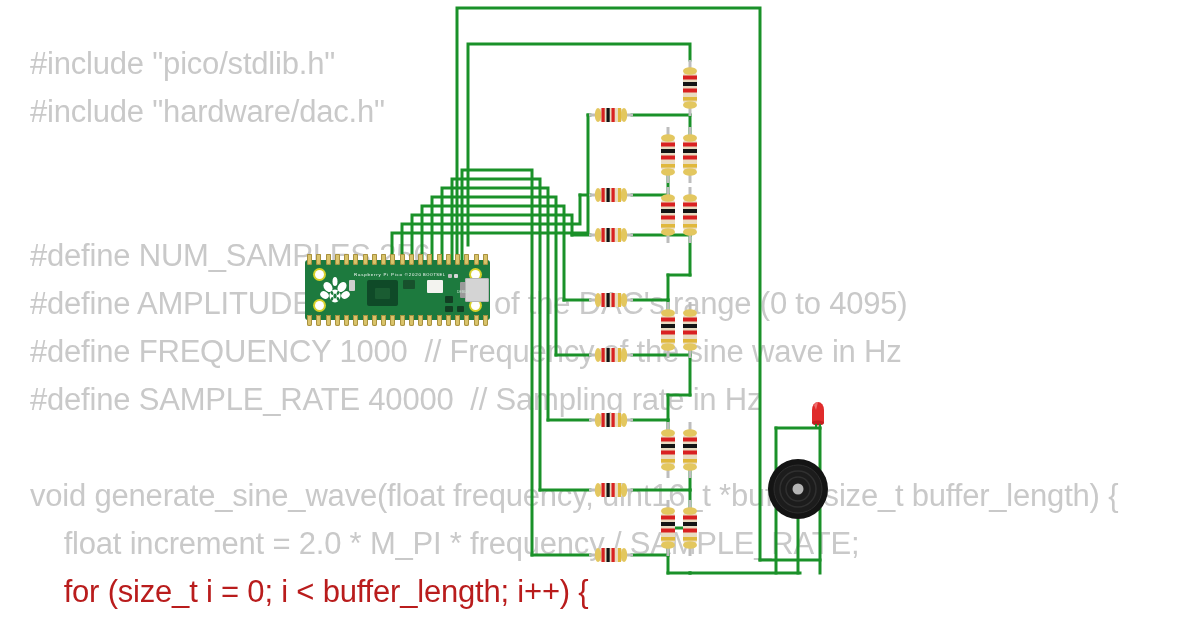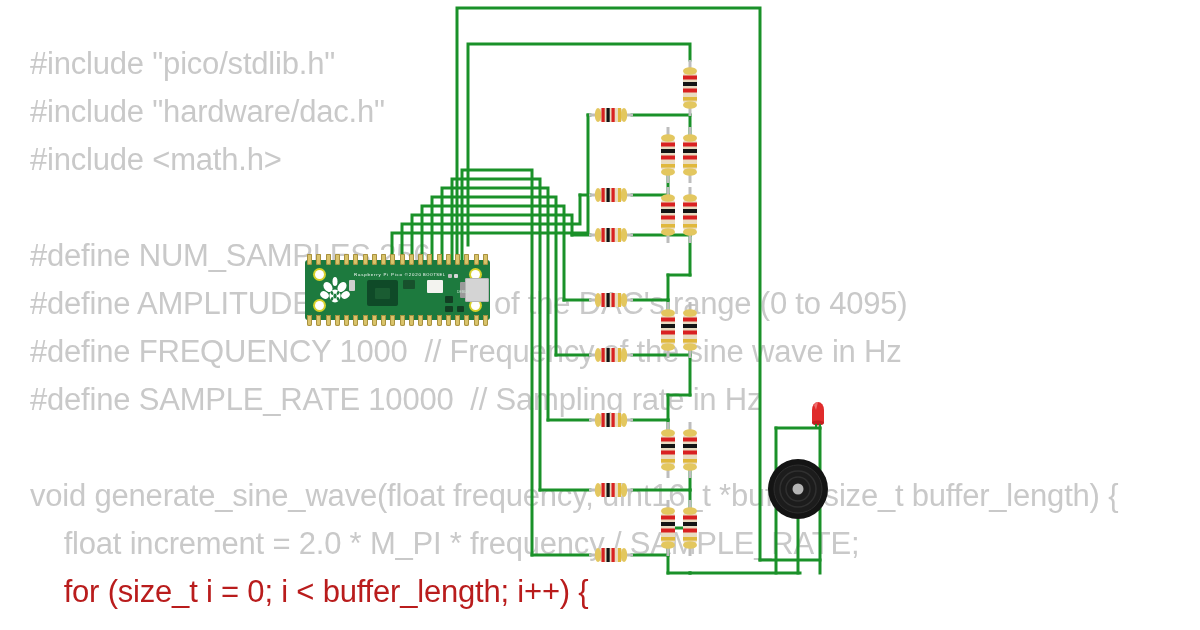--- a/index.html
+++ b/index.html
@@ -184,25 +184,24 @@
   }
 </style>
 </head>
 <body>
 
 <div id="stage">
 
   <div id="code-layer">
       <div class="code-line" style="top: 48px; color: rgb(201, 201, 201); font-size: 31px;">#include "pico/stdlib.h"</div>
       <div class="code-line" style="top: 96px; color: rgb(201, 201, 201); font-size: 31px;">#include "hardware/dac.h"</div>
-      <div class="code-line" style="top: 144px; color: rgb(201, 201, 201); font-size: 31px;">#include &lt;math.h&gt;</div>
       <div class="code-line" style="top: 240px; color: rgb(201, 201, 201); font-size: 31px;">#define NUM_SAMPLES 256</div>
       <div class="code-line" style="top: 288px; color: rgb(201, 201, 201); font-size: 31px;">#define AMPLITUDE 2047  // Half of the DAC's range (0 to 4095)</div>
       <div class="code-line" style="top: 336px; color: rgb(201, 201, 201); font-size: 31px;">#define FREQUENCY 1000  // Frequency of the sine wave in Hz</div>
-      <div class="code-line" style="top: 384px; color: rgb(201, 201, 201); font-size: 31px;">#define SAMPLE_RATE 10000  // Sampling rate in Hz</div>
+      <div class="code-line" style="top: 384px; color: rgb(201, 201, 201); font-size: 31px;">#define SAMPLE_RATE 40000  // Sampling rate in Hz</div>
       <div class="code-line" style="top: 480px; color: rgb(201, 201, 201); font-size: 31px;">void generate_sine_wave(float frequency, uint16_t *buffer, size_t buffer_length) {</div>
       <div class="code-line" style="top: 528px; color: rgb(201, 201, 201); font-size: 31px;">    float increment = 2.0 * M_PI * frequency / SAMPLE_RATE;</div>
       <div class="code-line" style="top: 576px; color: #b91c1c; font-size: 31px;">    for (size_t i = 0; i &lt; buffer_length; i++) {</div>
     </div>
 
   <div id="circuit-layer">
     <svg id="circuit-svg" width="1200" height="630" viewBox="0 0 1200 630">
       <defs>
 
         <g id="res-h">

